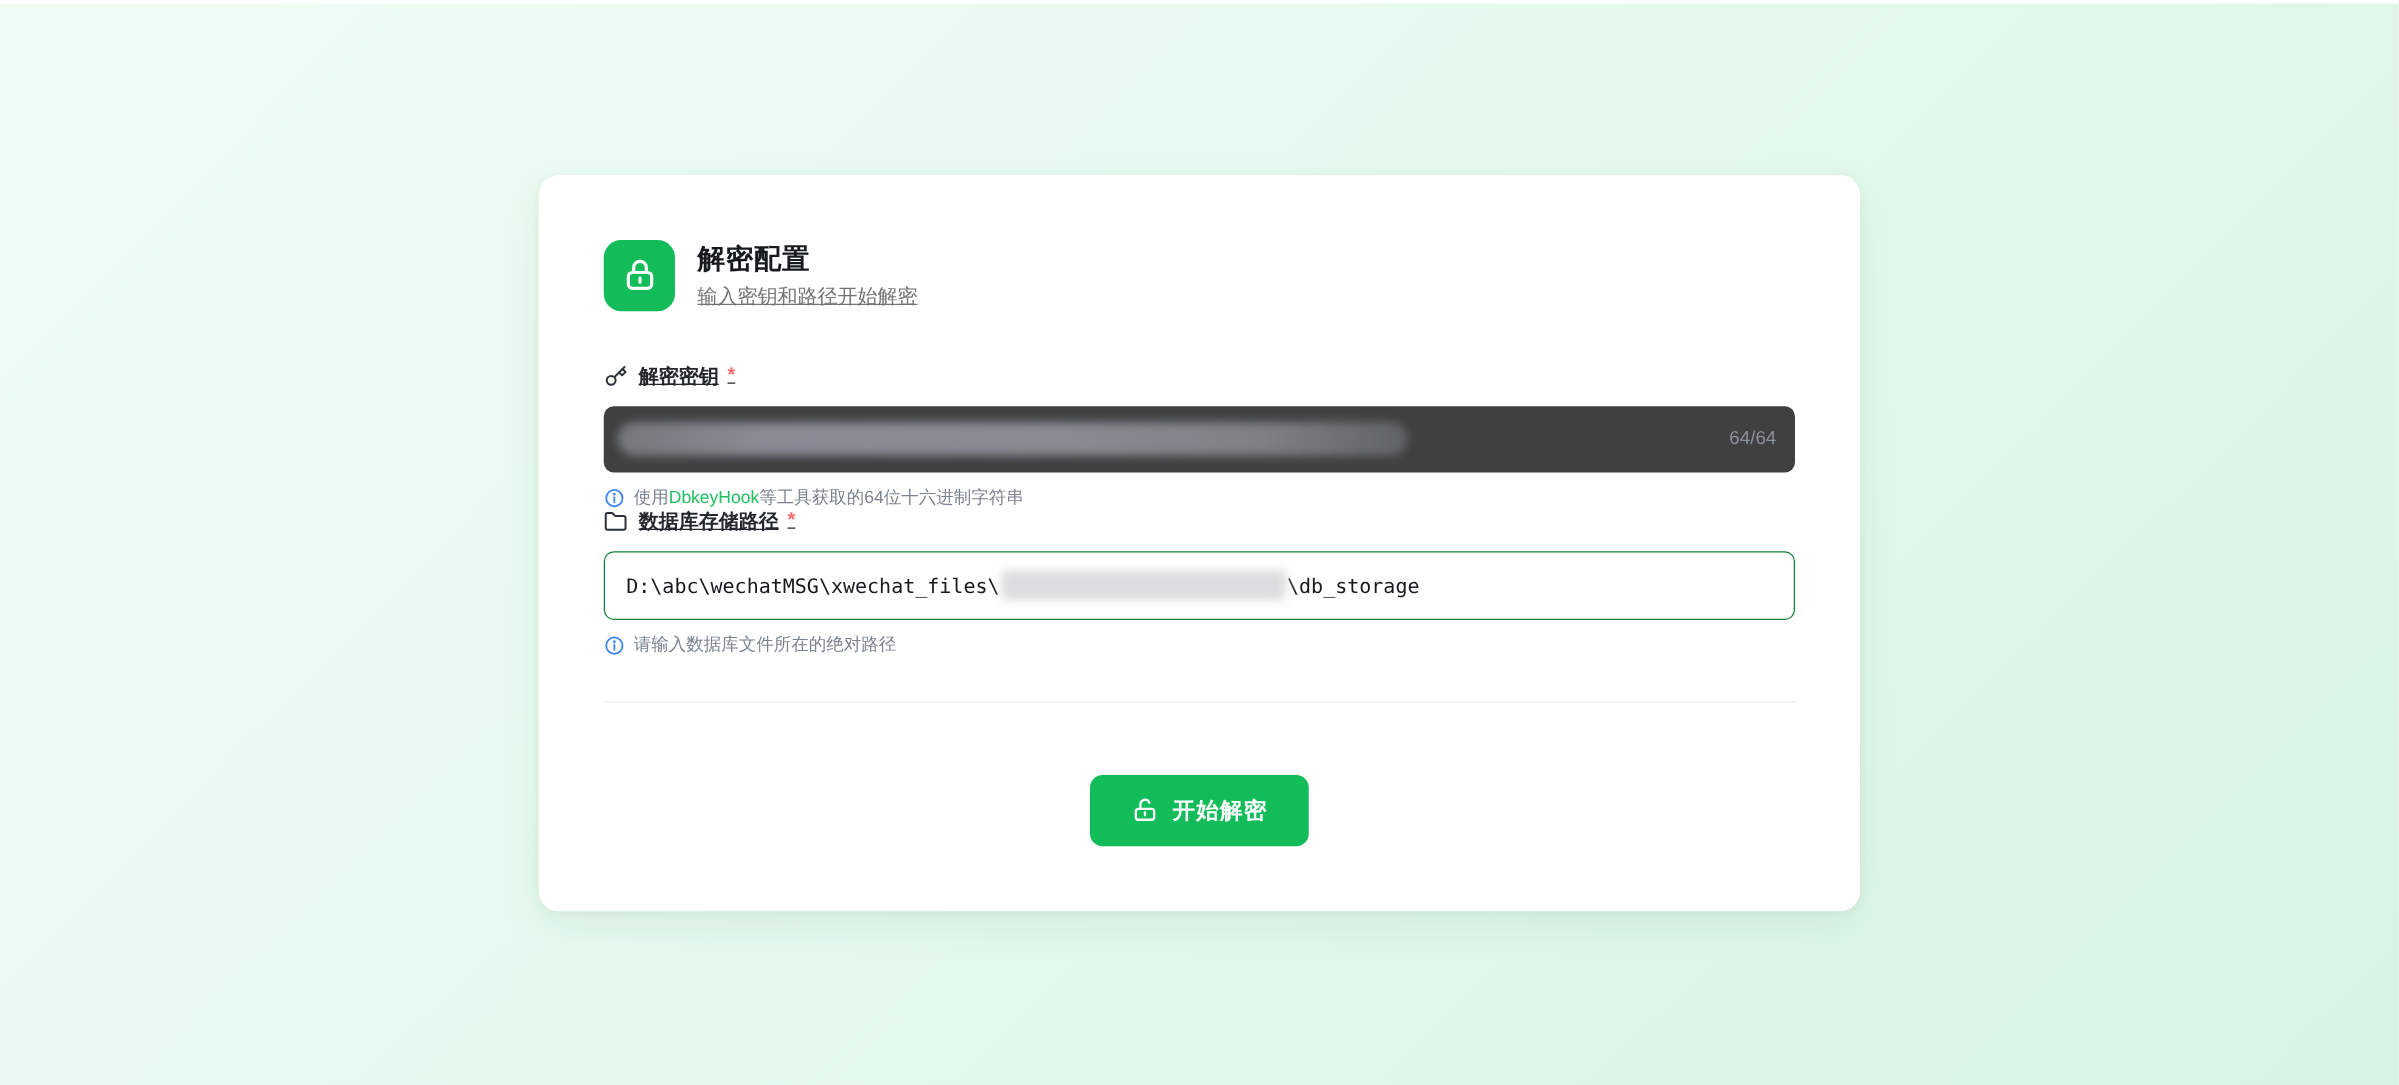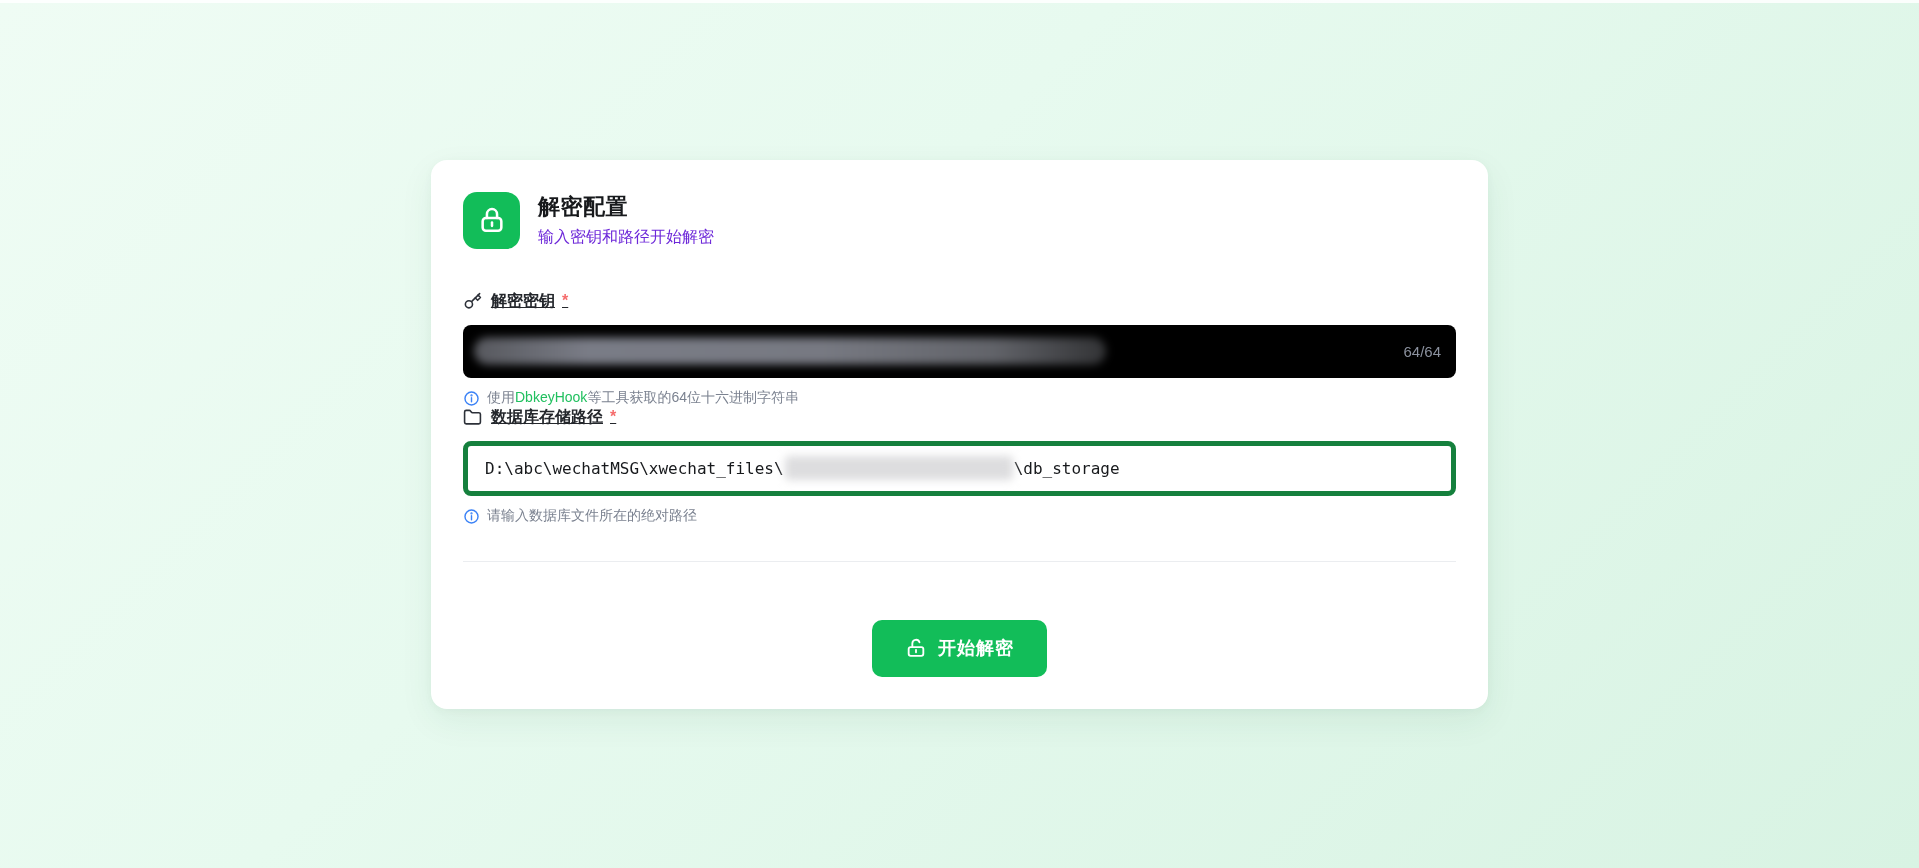--- a/index.html
+++ b/index.html
@@ -15,51 +15,51 @@
   .top-edge {
     position: absolute; top: 0; left: 0; width: 100%; height: 3px;
     background: rgba(255,255,255,0.85);
   }
 
   .card {
     width: 1057px;
     background: #ffffff;
     border-radius: 16px;
     box-shadow: 0 12px 34px rgba(30, 80, 55, 0.07), 0 2px 8px rgba(30, 80, 55, 0.04);
-    padding: 32px;
+    padding: 52px;
   }
 
   
   .card-header { display: flex; align-items: center; gap: 18px; margin-bottom: 42px; }
   .app-badge {
     width: 57px; height: 57px; border-radius: 14px;
     background: #12bd59;
     display: flex; align-items: center; justify-content: center;
     flex: 0 0 auto;
   }
   .header-text h1 {
     font-size: 22px; font-weight: bold; color: #17191c;
     letter-spacing: 0.5px; margin-bottom: 5px;
   }
-  .header-text p { font-size: 16px; color: #6d28d9; }
+  .header-text p { font-size: 16px; color: #737373; text-decoration: underline; }
 
   
   .field-label {
     display: flex; align-items: center; gap: 9px;
     font-size: 16px; font-weight: 600; color: #24272c;
     margin-bottom: 13px;
     text-decoration: underline;
   }
   .required { color: #f56c6c; font-weight: 600; margin-left: -2px; }
 
   
   .key-input {
     position: relative;
     height: 53px;
-    background: #000000;
+    background: #404040;
     border-radius: 8px;
     cursor: text;
   }
   .redacted-key {
     position: absolute; left: 11px; top: 50%; transform: translateY(-50%);
     width: 632px; height: 27px; border-radius: 14px;
     background: linear-gradient(90deg,
       rgba(172,175,186,0.50) 0%,
       rgba(156,159,172,0.78) 18%,
       rgba(165,168,180,0.72) 55%,
@@ -79,21 +79,21 @@
     font-size: 14px; color: #7b8290;
   }
   .help-row .link { color: #21c05f; cursor: pointer; }
 
   .section-gap { }
 
   
   .path-input {
     height: 55px;
     background: #ffffff;
-    border: 5px solid #15803d;
+    border: 1px solid #15803d;
     border-radius: 8px;
     display: flex; align-items: center;
     padding: 0 17px;
     font-family: "DejaVu Sans Mono", "Liberation Mono", monospace;
     font-size: 16px; color: #17191c;
     cursor: text;
     white-space: pre;
   }
   .redacted-path {
     display: inline-block;

